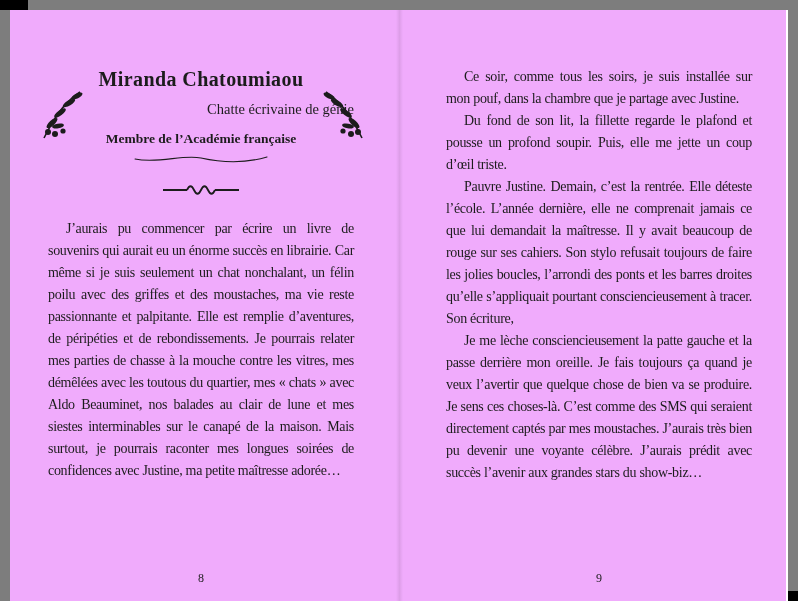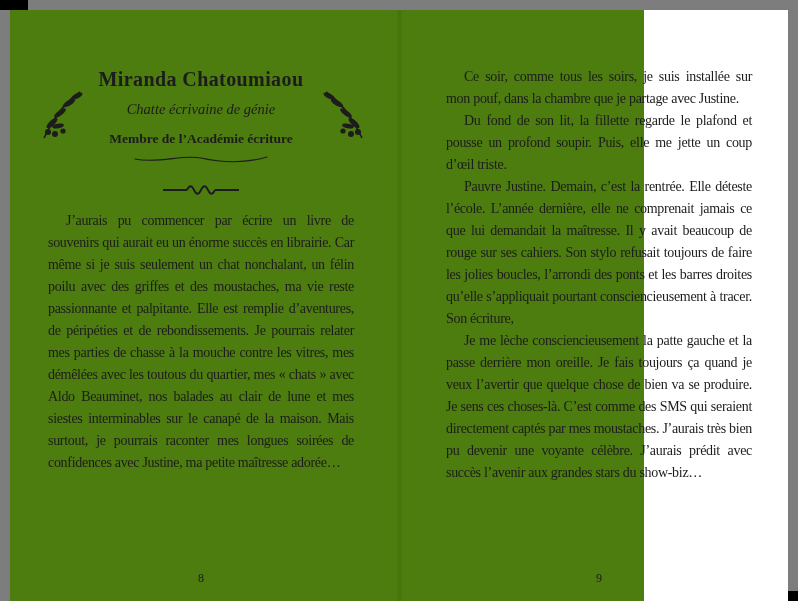--- a/index.html
+++ b/index.html
@@ -5,21 +5,21 @@
   html, body {
     margin: 0;
     padding: 0;
     width: 798px;
     height: 601px;
     overflow: hidden;
     background: #ffffff;
     font-family: "Liberation Serif", serif;
     color: #1c1c1c;
   }
-  .screen { position: relative; width: 644px; height: 601px; background: #4d7c0f; }
+  .screen { position: relative; width: 786px; height: 601px; background: #f0abfc; }
 
   
   .frame-top   { position: absolute; left: 0; top: 0; width: 798px; height: 10px; background: #7d7d7d; }
   .frame-left  { position: absolute; left: 0; top: 0; width: 10px; height: 601px; background: #7d7d7d; }
   .frame-right { position: absolute; left: 788px; top: 0; width: 10px; height: 601px; background: #7d7d7d; }
   .corner-tl   { position: absolute; left: 0; top: 0; width: 28px; height: 10px; background: #000000; }
   .corner-br   { position: absolute; left: 788px; top: 591px; width: 10px; height: 10px; background: #000000; }
 
   .gutter {
     position: absolute; left: 396px; top: 10px; width: 7px; height: 591px;
@@ -38,38 +38,37 @@
 
   .book-title {
     margin: 58px 0 0 0;
     text-align: center;
     font-size: 20px;
     font-weight: bold;
     letter-spacing: 0.4px;
   }
   .book-subtitle {
     margin-top: 10px;
-    text-align: center;
-    font-style: italic;
+    text-align: right;
     font-size: 14.5px;
   }
   .book-affiliation {
     margin-top: 13px;
     text-align: center;
     font-weight: bold;
     font-size: 13.5px;
   }
   .flourish-wrap { margin-top: 2px; text-align: center; }
   .divider-wrap  { margin-top: 13px; text-align: center; }
 
   .branch { position: absolute; top: 76px; }
   .branch-left  { left: 30px; }
   .branch-right { left: 312px; transform: scaleX(-1); }
 
-  .body-text { margin-top: 12px; }
+  .body-text { margin-top: 20px; }
   .page-right .body-text { margin-top: 56px; }
 
   .body-text p {
     margin: 0;
     font-size: 14px;
     line-height: 22px;
     letter-spacing: -0.3px;
     text-align: justify;
     text-indent: 18px;
   }
@@ -128,21 +127,21 @@
           <circle cx="8" cy="46" r="3"></circle>
           <circle cx="15" cy="48" r="3"></circle>
           <circle cx="23" cy="45" r="2.6"></circle>
         </g>
       </svg>
     </span>
 
     <div class="col">
       <div class="book-title">Miranda Chatoumiaou</div>
       <div class="book-subtitle">Chatte écrivaine de génie</div>
-      <div class="book-affiliation">Membre de l’Académie écriture</div>
+      <div class="book-affiliation">Membre de l’Académie française</div>
 
       <div class="flourish-wrap">
         <svg width="140" height="12" viewBox="0 0 140 12" aria-hidden="true">
           <path d="M4 6 C 28 11, 52 1, 70 5 C 88 9, 112 11, 136 4" fill="none" stroke="#1c1c1c" stroke-width="1.1" stroke-linecap="round"></path>
         </svg>
       </div>
 
       <div class="divider-wrap">
         <svg width="76" height="12" viewBox="0 0 76 12" aria-hidden="true">
           <path d="M0 6 H24 M52 6 H76" stroke="#1c1c1c" stroke-width="1.8"></path>

